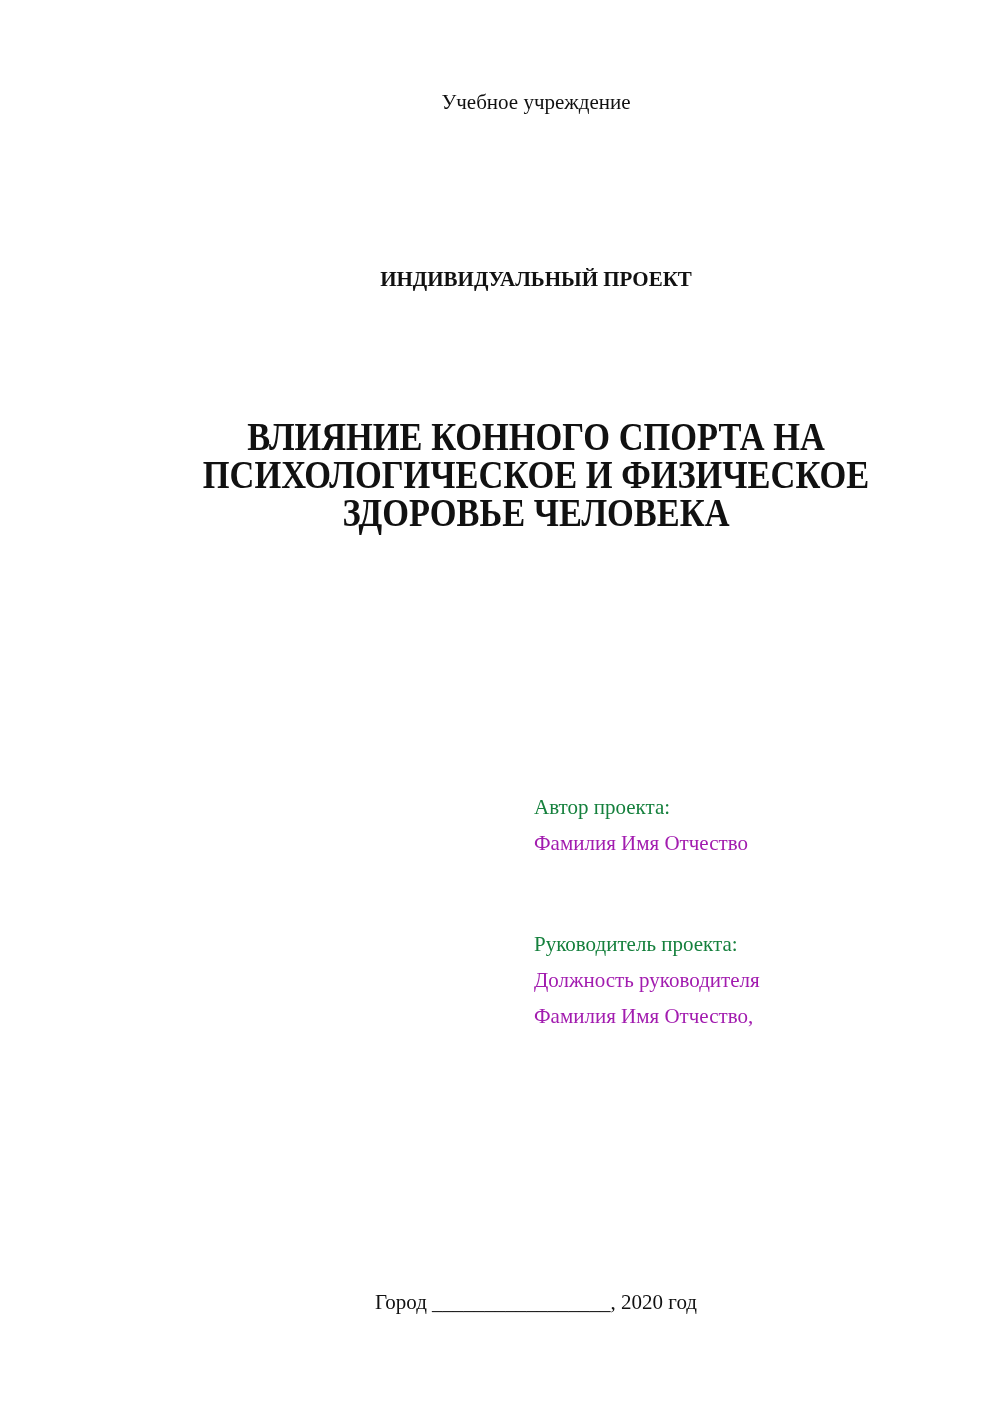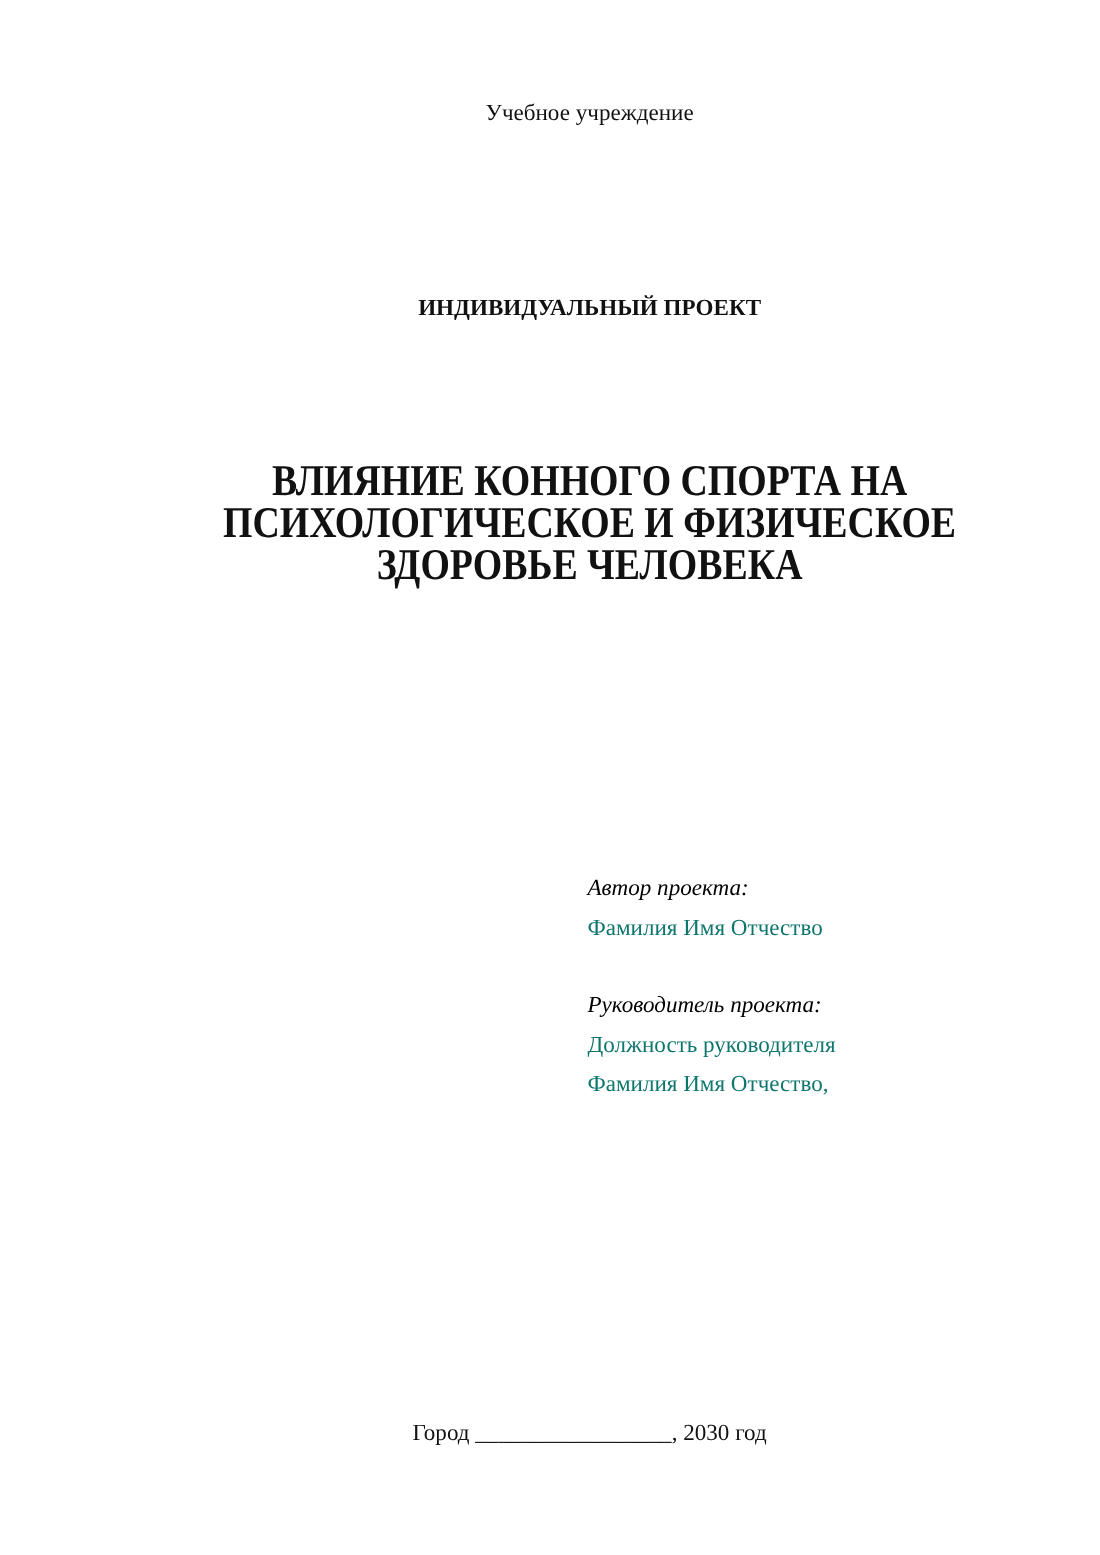--- a/index.html
+++ b/index.html
@@ -5,24 +5,24 @@
   html, body { margin:0; padding:0; background:#ffffff; }
   body { width:1000px; height:1414px; position:relative; overflow:hidden;
          font-family:"Liberation Serif", "DejaVu Serif", serif; color:#111111; }
   .abs { position:absolute; }
   .institution { top:90px; left:0; width:1072px; text-align:center; font-size:21px; }
   .doctype { top:267px; left:0; width:1072px; text-align:center; font-size:21px; font-weight:bold; }
   .title-wrap { top:418px; left:0; width:1072px; text-align:center; }
   .title-line { display:block; font-size:40px; font-weight:bold; line-height:38px;
                 transform:scaleX(0.86); transform-origin:center; letter-spacing:0px; }
   .meta { left:534px; font-size:21px; line-height:36px; }
-  .label { color:#000000;font-style:italic; }
-  .ph { color:#0f766e; }
+  .label { color:#15803d; }
+  .ph { color:#a21caf; }
   .author { top:789px; }
-  .supervisor { top:895px; }
+  .supervisor { top:926px; }
   .footer { top:1290px; left:0; width:1072px; text-align:center; font-size:21px; }
 </style>
 </head>
 <body>
 
 <div class="abs institution">Учебное учреждение</div>
 
 <div class="abs doctype">ИНДИВИДУАЛЬНЫЙ ПРОЕКТ</div>
 
 <div class="abs title-wrap">
@@ -37,14 +37,14 @@
 </div>
 
 <div class="abs meta supervisor">
   <div class="label">Руководитель проекта:</div>
   <div class="ph">Должность руководителя</div>
   <div class="ph">Фамилия Имя Отчество,</div>
 </div>
 
 <div class="abs footer">
   <span>Город</span>
-  <span>_________________</span><span>, 2030 год</span>
+  <span>_________________</span><span>, 2020 год</span>
 </div>
 
 </body></html>

